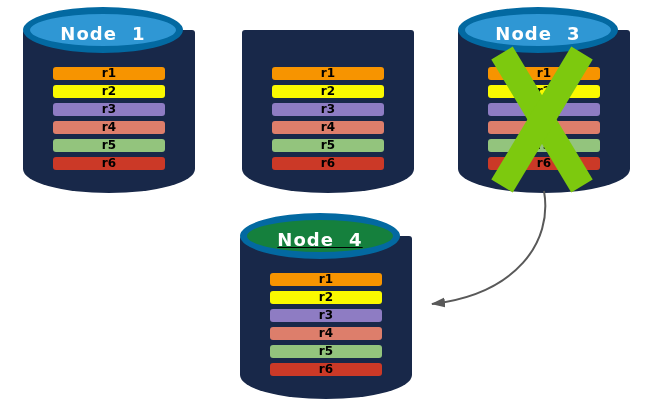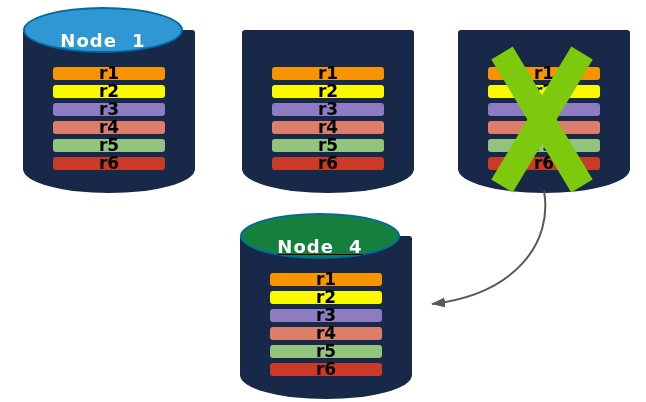--- a/index.html
+++ b/index.html
@@ -25,25 +25,25 @@
     left: 0; right: 0;
     top: 23px; bottom: 0;
     border-radius: 3px 3px 50% 50% / 3px 3px 24px 24px;
   }
 
   .cyl-top {
     position: absolute;
     top: 0; left: 0; right: 12px;
     height: 46px;
     border-radius: 50%;
-    border: 2px solid #0369a1;
+    border: 7px solid #0369a1;
     box-sizing: border-box;
     z-index: 2;
     display: flex;
-    align-items: flex-end;
+    align-items: center;
     justify-content: center;
     padding-top: 7px;
   }
 
   .node-title {
     font-size: 18px;
     font-weight: bold;
     letter-spacing: 1px;
     word-spacing: 8px;
     white-space: nowrap;
@@ -58,21 +58,21 @@
     gap: 5px;
     z-index: 3;
   }
 
   .bar {
     height: 13px;
     border-radius: 3px;
     display: flex;
     align-items: center;
     justify-content: center;
-    font-size: 17px;
+    font-size: 12px;
     font-weight: bold;
     line-height: 13px;
   }
 
   .fail-x {
     position: absolute;
     left: 33px;
     top: 40px;
     width: 102px;
     height: 145px;
@@ -116,20 +116,23 @@
       <div class="bar" style="background: rgb(250, 249, 0);">r2</div>
       <div class="bar" style="background: rgb(142, 124, 195);">r3</div>
       <div class="bar" style="background: rgb(221, 126, 107);">r4</div>
       <div class="bar" style="background: rgb(147, 196, 125);">r5</div>
       <div class="bar" style="background: rgb(203, 57, 39);">r6</div>
     </div>
   </div>
 
   <div class="cylinder" style="left:458px; top:7px;">
     <div class="cyl-body" style="background: rgb(24, 40, 73);"></div>
+    <div class="cyl-top" style="background: rgb(47, 151, 212);">
+      <span class="node-title" style="color: rgb(255, 255, 255);">Node 3</span>
+    </div>
     <div class="bars">
       <div class="bar" style="background: rgb(247, 148, 0);">r1</div>
       <div class="bar" style="background: rgb(250, 249, 0);">r2</div>
       <div class="bar" style="background: rgb(142, 124, 195);">r3</div>
       <div class="bar" style="background: rgb(221, 126, 107);">r4</div>
       <div class="bar" style="background: rgb(147, 196, 125);">r5</div>
       <div class="bar" style="background: rgb(203, 57, 39);">r6</div>
     </div>
     <svg class="fail-x" viewBox="0 0 102 145">
       <line x1="11" y1="6" x2="91" y2="139" stroke-width="25" stroke-linecap="butt" stroke="#7DC90E"></line>

